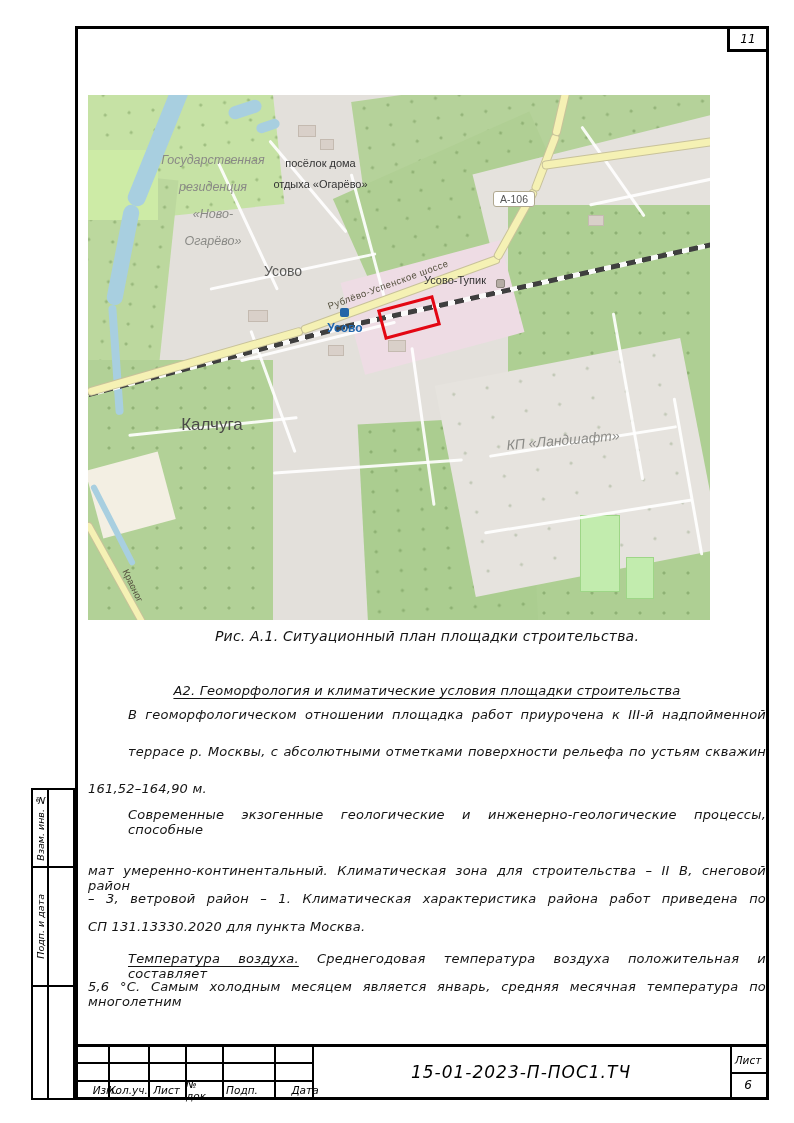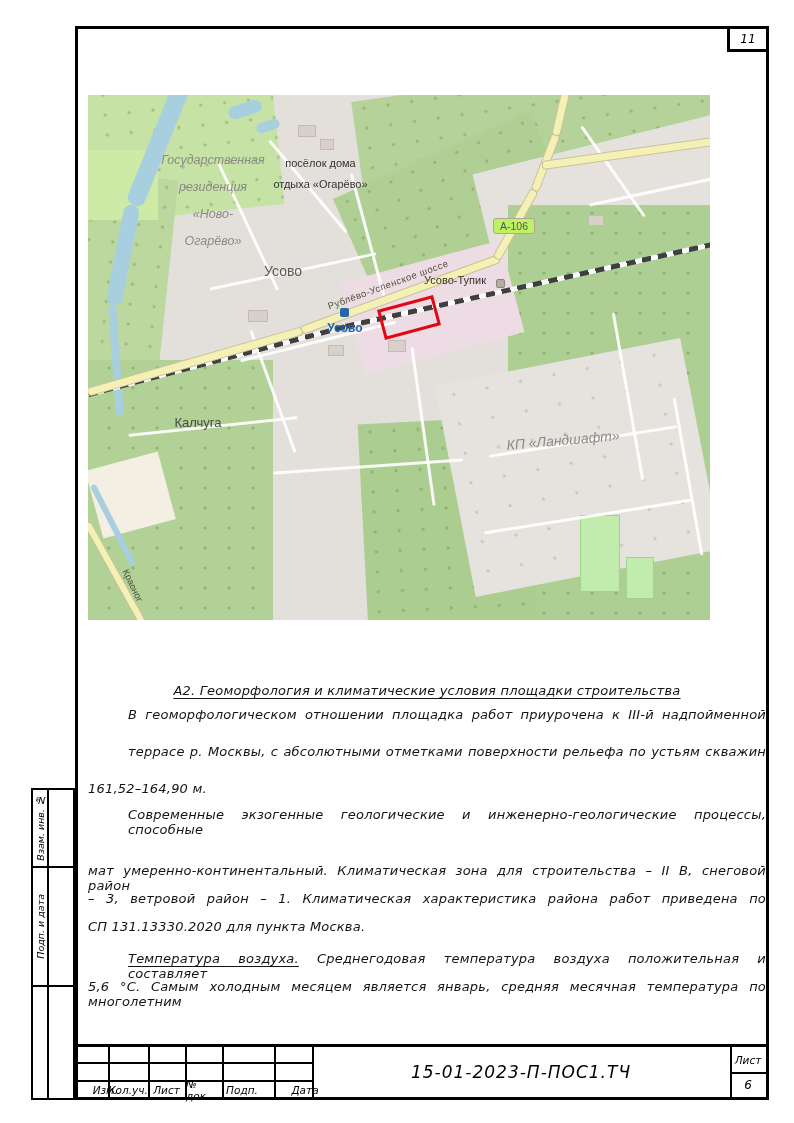--- a/index.html
+++ b/index.html
@@ -125,47 +125,50 @@
   <div class="abs maplabel maplabel-gray" style="left:45px;top:52px;width:160px;font-style:italic;font-size:12.5px;line-height:27px;">
     <div>Государственная</div>
     <div>резиденция</div>
     <div>«Ново-</div>
     <div>Огарёво»</div>
   </div>
   <div class="abs maplabel" style="left:165px;top:58px;width:135px;line-height:21px;">
     <div>посёлок дома</div>
     <div>отдыха «Огарёво»</div>
   </div>
-  <div class="abs" style="left:405px;top:96px;padding:1px 6px;background:#bef264;border:1px solid #b0a890;border-radius:3px;font:10.5px 'Liberation Sans','DejaVu Sans',sans-serif;color:#555;margin-top:27px;">
+  <div class="abs" style="left:405px;top:96px;padding:1px 6px;background:#ffffff;border:1px solid #b0a890;border-radius:3px;font:10.5px 'Liberation Sans','DejaVu Sans',sans-serif;color:#555;">
     <span>А-106</span>
   </div>
   <div class="abs maplabel" style="left:200px;top:184px;width:200px;transform:rotate(-20deg);font-size:9.5px;color:#55513f;letter-spacing:.5px;">
     <span>Рублёво-Успенское шоссе</span>
   </div>
   <div class="abs maplabel" style="left:160px;top:168px;width:70px;font-size:14px;color:#5a5a58;">
     <span>Усово</span>
   </div>
   <div class="abs maplabel" style="left:327px;top:179px;width:80px;font-size:11px;">
     <span>Усово-Тупик</span>
   </div>
   <div class="abs maplabel" style="left:229px;top:226px;width:56px;font-size:12px;font-weight:bold;color:#1f66ad;">
     <span>Усово</span>
   </div>
-  <div class="abs maplabel" style="left:70px;top:320px;width:80px;font-size:13px;color:#4a4a48;">
+  <div class="abs maplabel" style="left:84px;top:320px;width:80px;font-size:17px;color:#4a4a48;">
     <span>Калчуга</span>
   </div>
   <div class="abs maplabel maplabel-gray" style="left:395px;top:337px;width:160px;font-style:italic;font-size:14px;transform:rotate(-5deg);">
     <span>КП «Ландшафт»</span>
   </div>
   <div class="abs maplabel" style="left:10px;top:485px;width:70px;transform:rotate(64deg);font-size:9.5px;color:#55513f;">
     <span>Красног</span>
   </div>
 </div>
 
 <div class="abs textzone">
+  <div class="tl ctr" style="top:3px;font-size:14px;">
+    <span>Рис. А.1. Ситуационный план площадки строительства.</span>
+  </div>
 
   <div class="tl ctr" style="top:58px;">
     <span class="u">А2. Геоморфология и климатические условия площадки строительства</span>
   </div>
 
   <div class="tl j ind" style="top:82px;">В геоморфологическом отношении площадка работ приурочена к III-й надпойменной</div>
   <div class="tl j ind" style="top:119px;">террасе р. Москвы, с абсолютными отметками поверхности рельефа по устьям скважин</div>
   <div class="tl" style="top:156px;">161,52–164,90 м.</div>
 
   <div class="tl j ind" style="top:182px;">Современные экзогенные геологические и инженерно-геологические процессы, способные</div>

